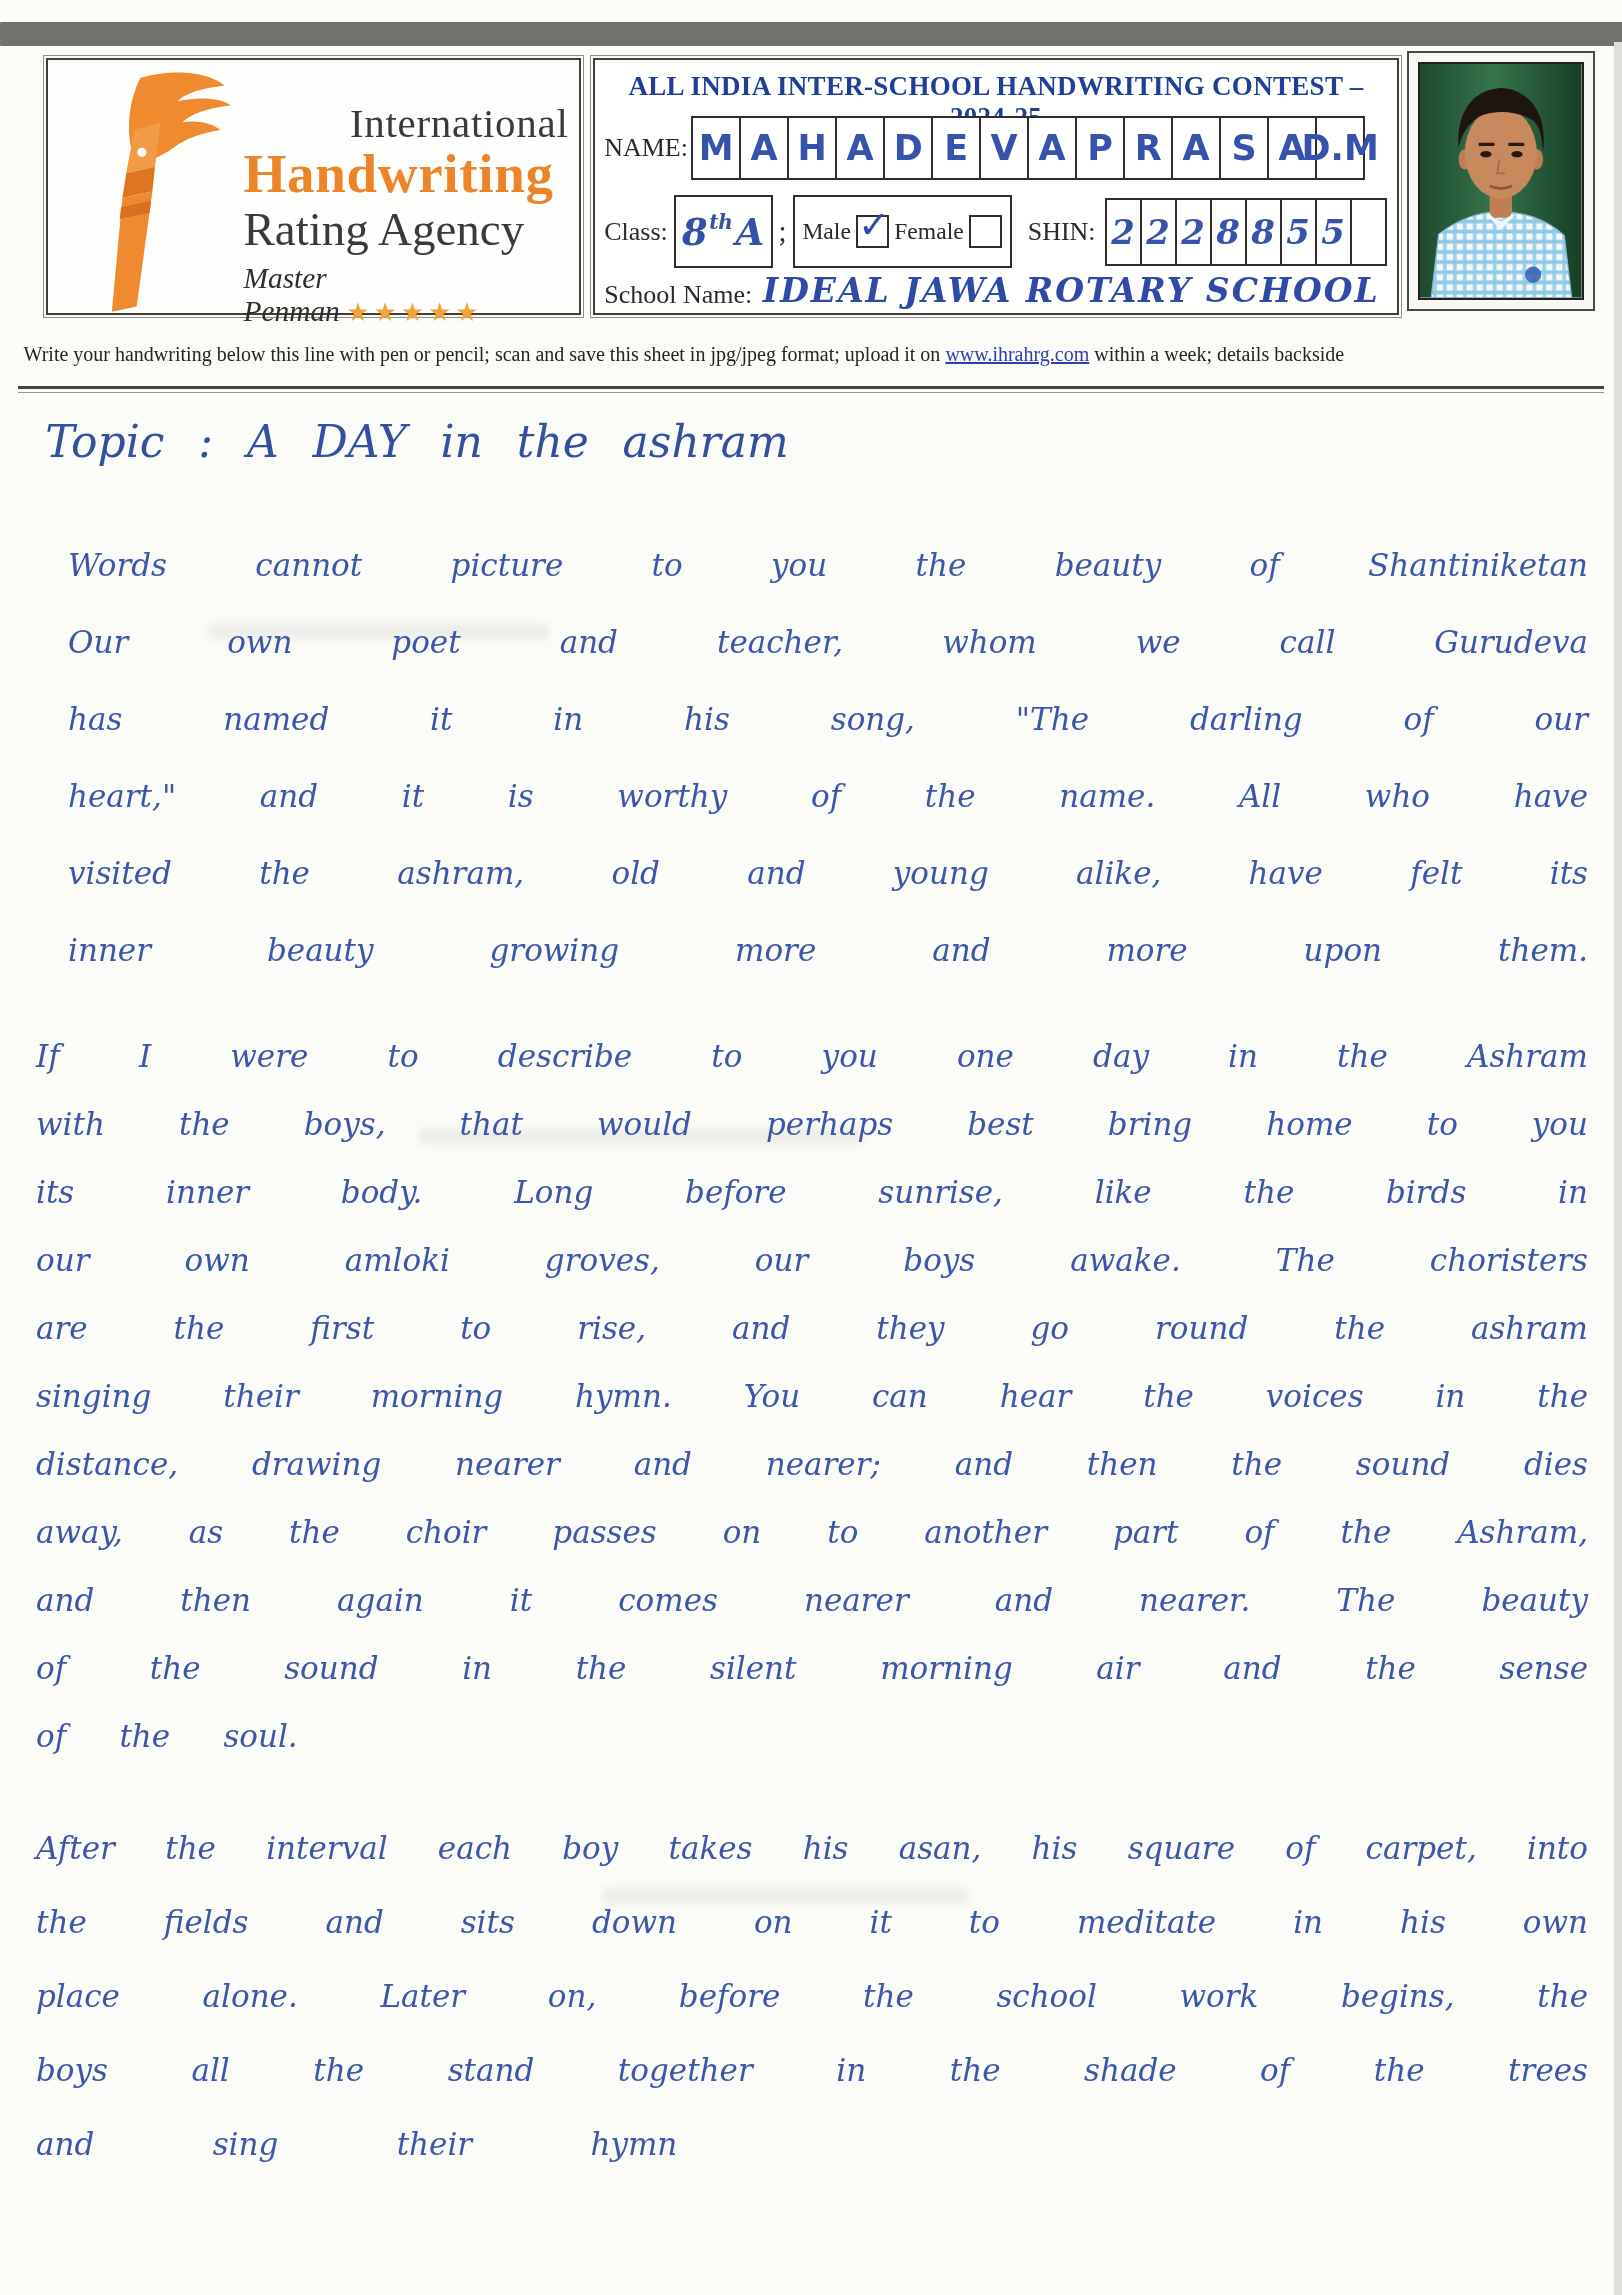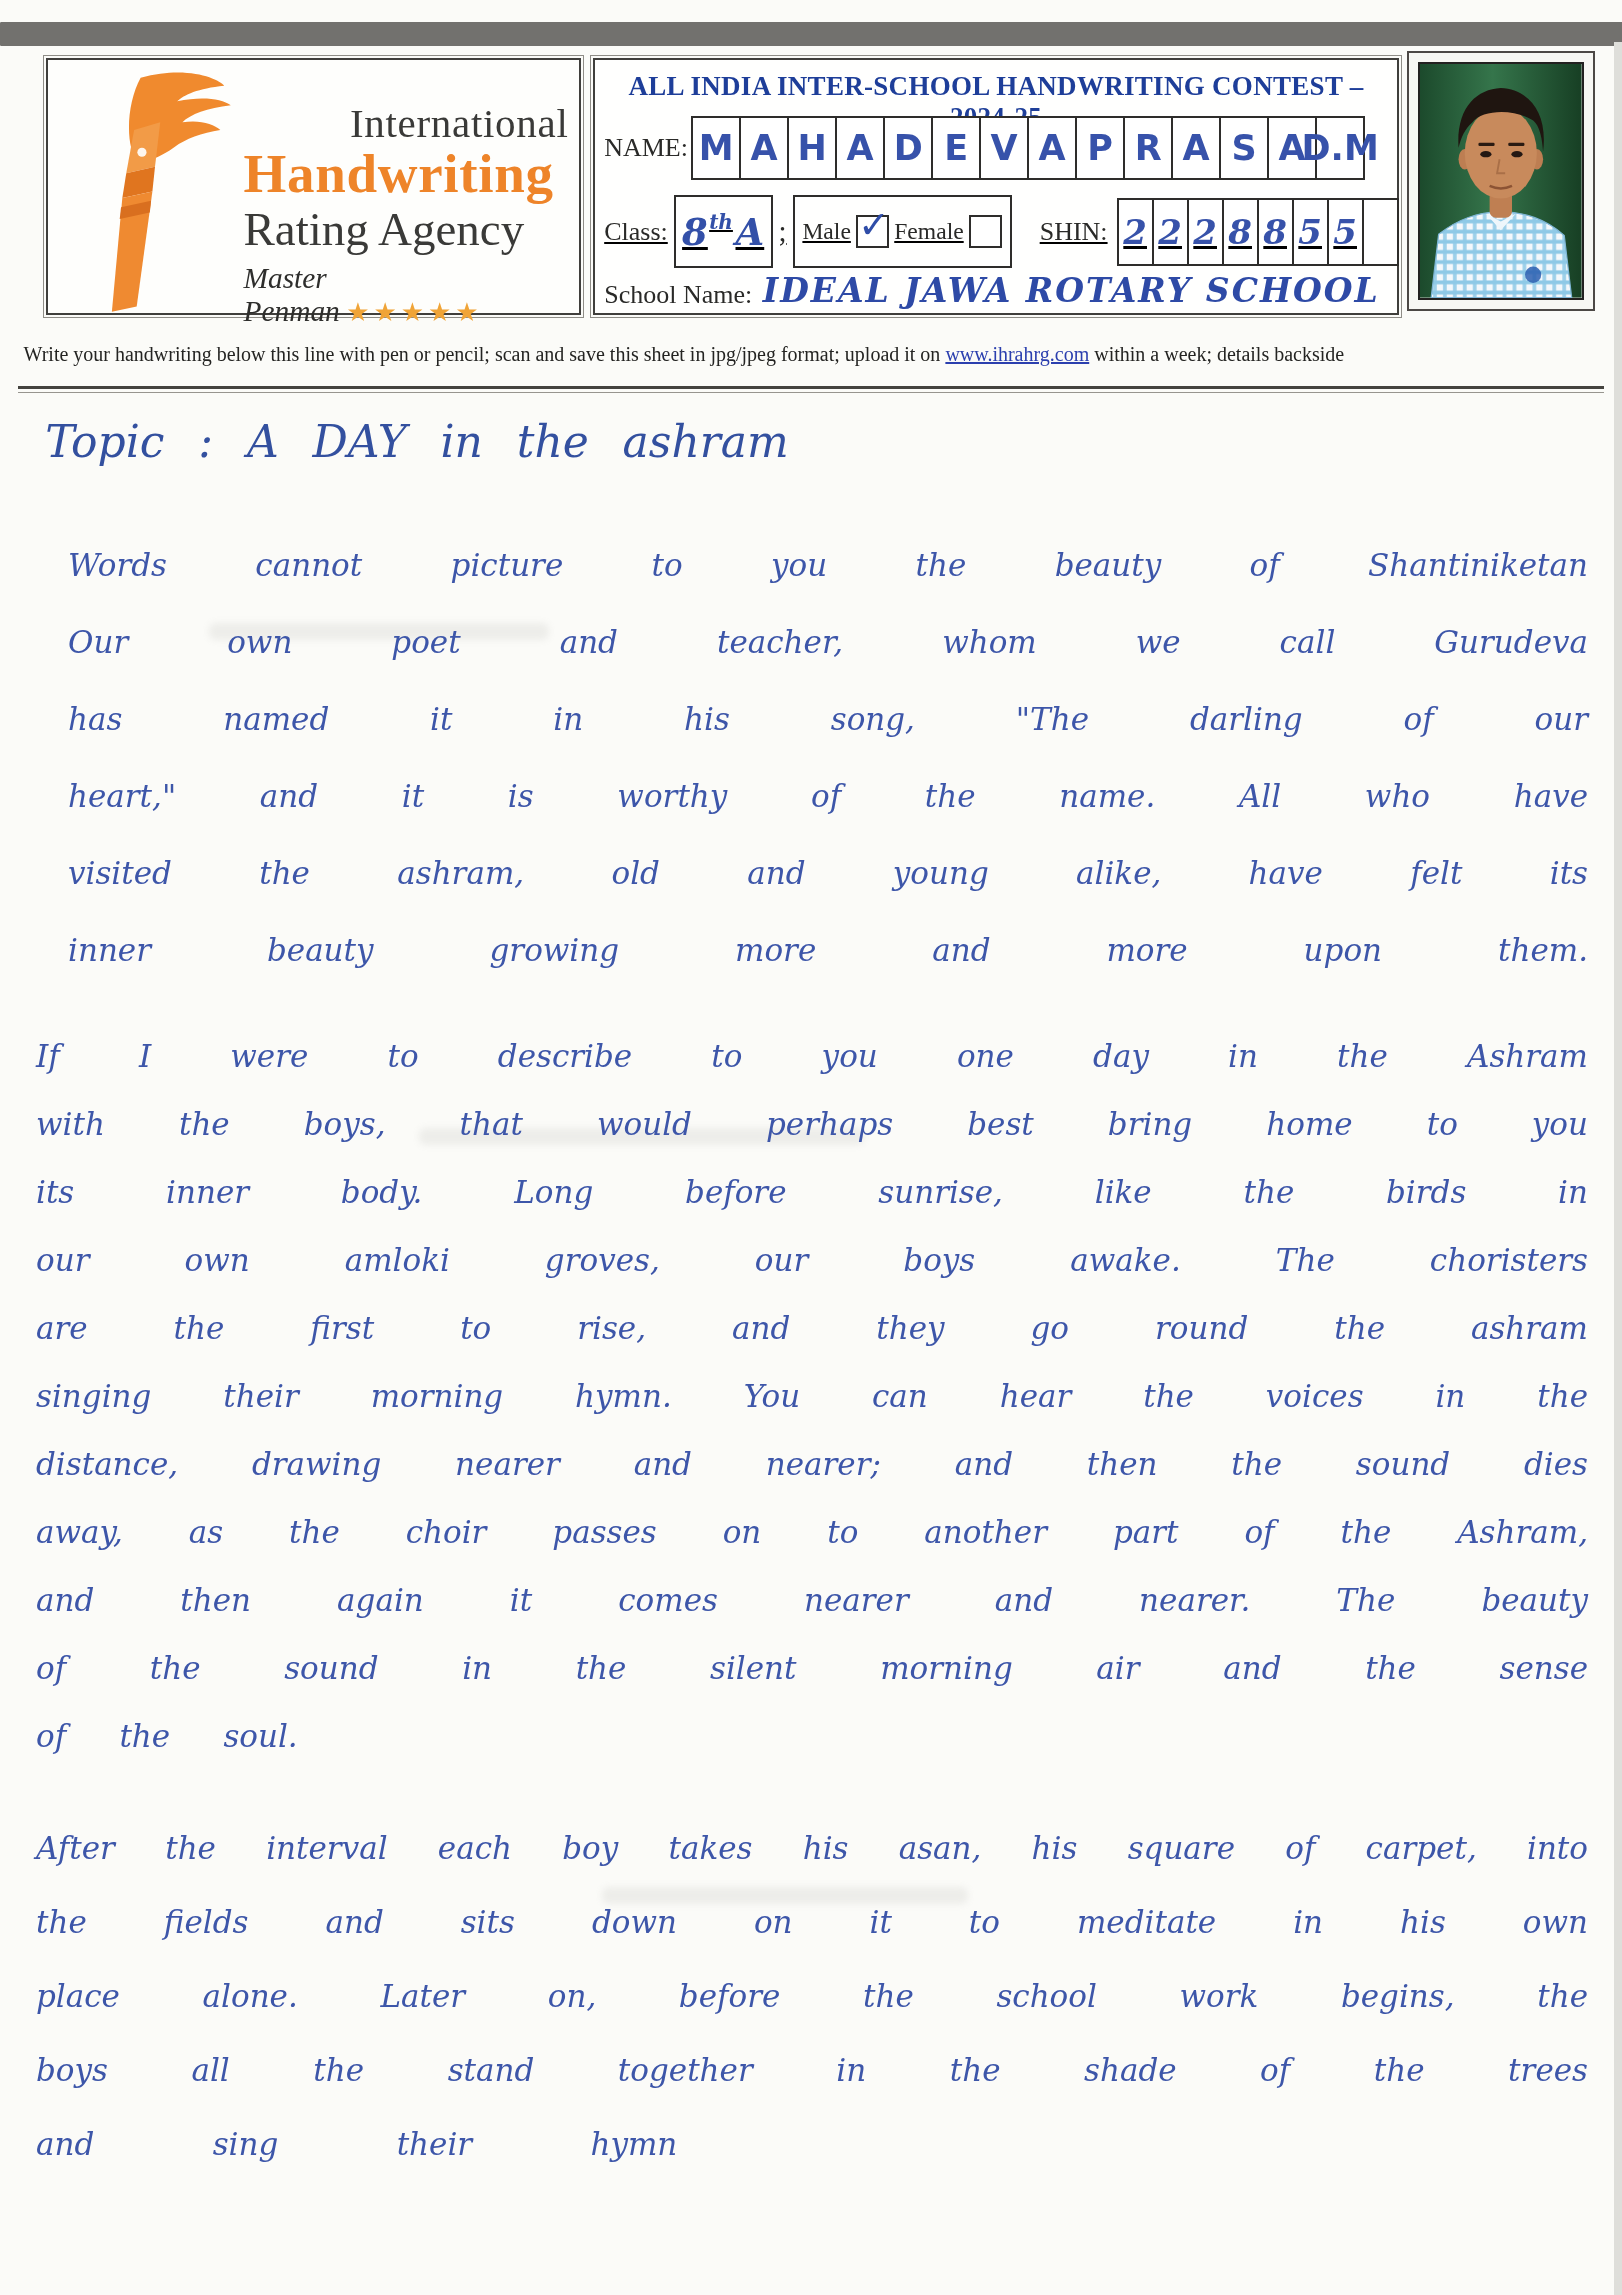--- a/index.html
+++ b/index.html
@@ -30,33 +30,33 @@
 
   
   .form-title{margin:10.5px 5.2px 0;text-align:center;font-weight:bold;font-size:27px;color:#1e3e99;letter-spacing:0.3px;}
   .row{position:absolute;display:flex;align-items:center;}
   .lbl{font-size:26px;color:#2a2a28;}
   .name-row{left:9.2px;top:56px;}
   .cells{display:flex;margin-left:5.2px;}
   .cell{box-sizing:border-box;border:2px solid #2e2d2b;margin-left:-2px;background:#fff;
         display:flex;align-items:center;justify-content:center;color:#3752aa;}
   .name-cell{width:50px;height:64px;font:bold 35px "DejaVu Sans", sans-serif;overflow:visible;}
-  .class-row{left:9.2px;top:135px;gap:5.9px;text-decoration:underline;}
+  .class-row{left:9.2px;top:135px;gap:5.9px;}
   .class-box{box-sizing:border-box;width:99px;height:73px;border:2px solid #2e2d2b;display:flex;align-items:center;
         justify-content:center;font-style:italic;font-weight:bold;font-size:37px;color:#3350a8;
         font-family:"DejaVu Serif", serif;}
   .class-box sup{font-size:20px;margin:-18.3px 2.6px 0 1.3px;text-align:right;}
   .semi{font-size:29px;color:#2a2a28;}
   .mf-box{box-sizing:border-box;height:73px;border:2px solid #2e2d2b;display:flex;align-items:center;
         padding:0 7.9px;gap:5.2px;}
   .mf-lbl{font-size:23.6px;color:#2a2a28;}
   .chk{position:relative;width:29px;height:29px;border:2px solid #2e2d2b;background:#fff;}
   .tick{position:absolute;left:0px;top:-14.4px;color:#2f4da8;font-size:38px;font-weight:bold;
         font-family:"DejaVu Sans", sans-serif;}
-  .shin-lbl{margin-left:22px;}
+  .shin-lbl{margin-left:10px;}
   .shin-cell{width:37px;height:68px;font:bold 34px "DejaVu Serif", serif;font-style:italic;}
   .school-row{left:9.2px;bottom:2.6px;align-items:flex-end;gap:10.5px;}
   .school-value{font-family:"DejaVu Serif", serif;font-style:italic;font-weight:bold;font-size:33px;
         color:#2e4aa6;letter-spacing:2px;white-space:nowrap;}
 
   
   .instruction{position:absolute;left:23.6px;top:343px;width:1576px;font-size:20px;color:#242422;white-space:nowrap;}
   .url{color:#2b3fae;text-decoration:underline;}
   .rule{position:absolute;left:18.3px;top:386px;width:1586px;border-top:3.3px solid #44433f;}
   .rule::after{content:"";display:block;margin-top:3.3px;border-top:1.3px solid #97958f;}

